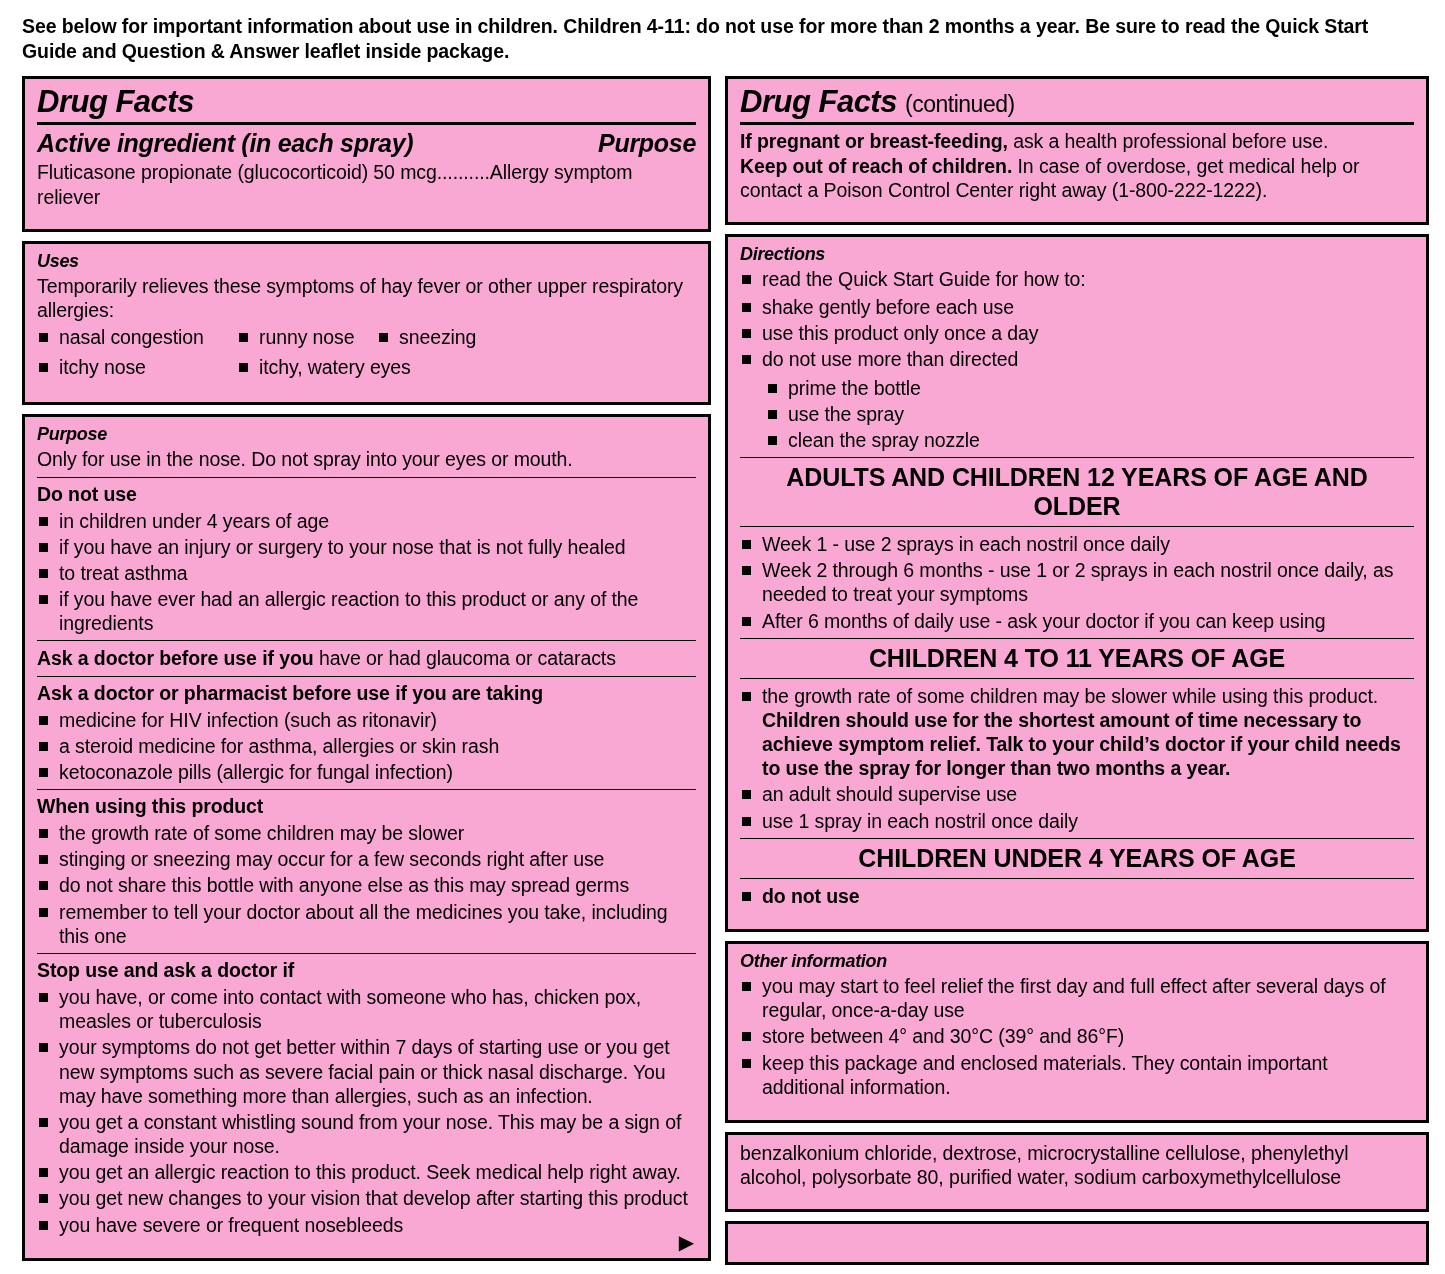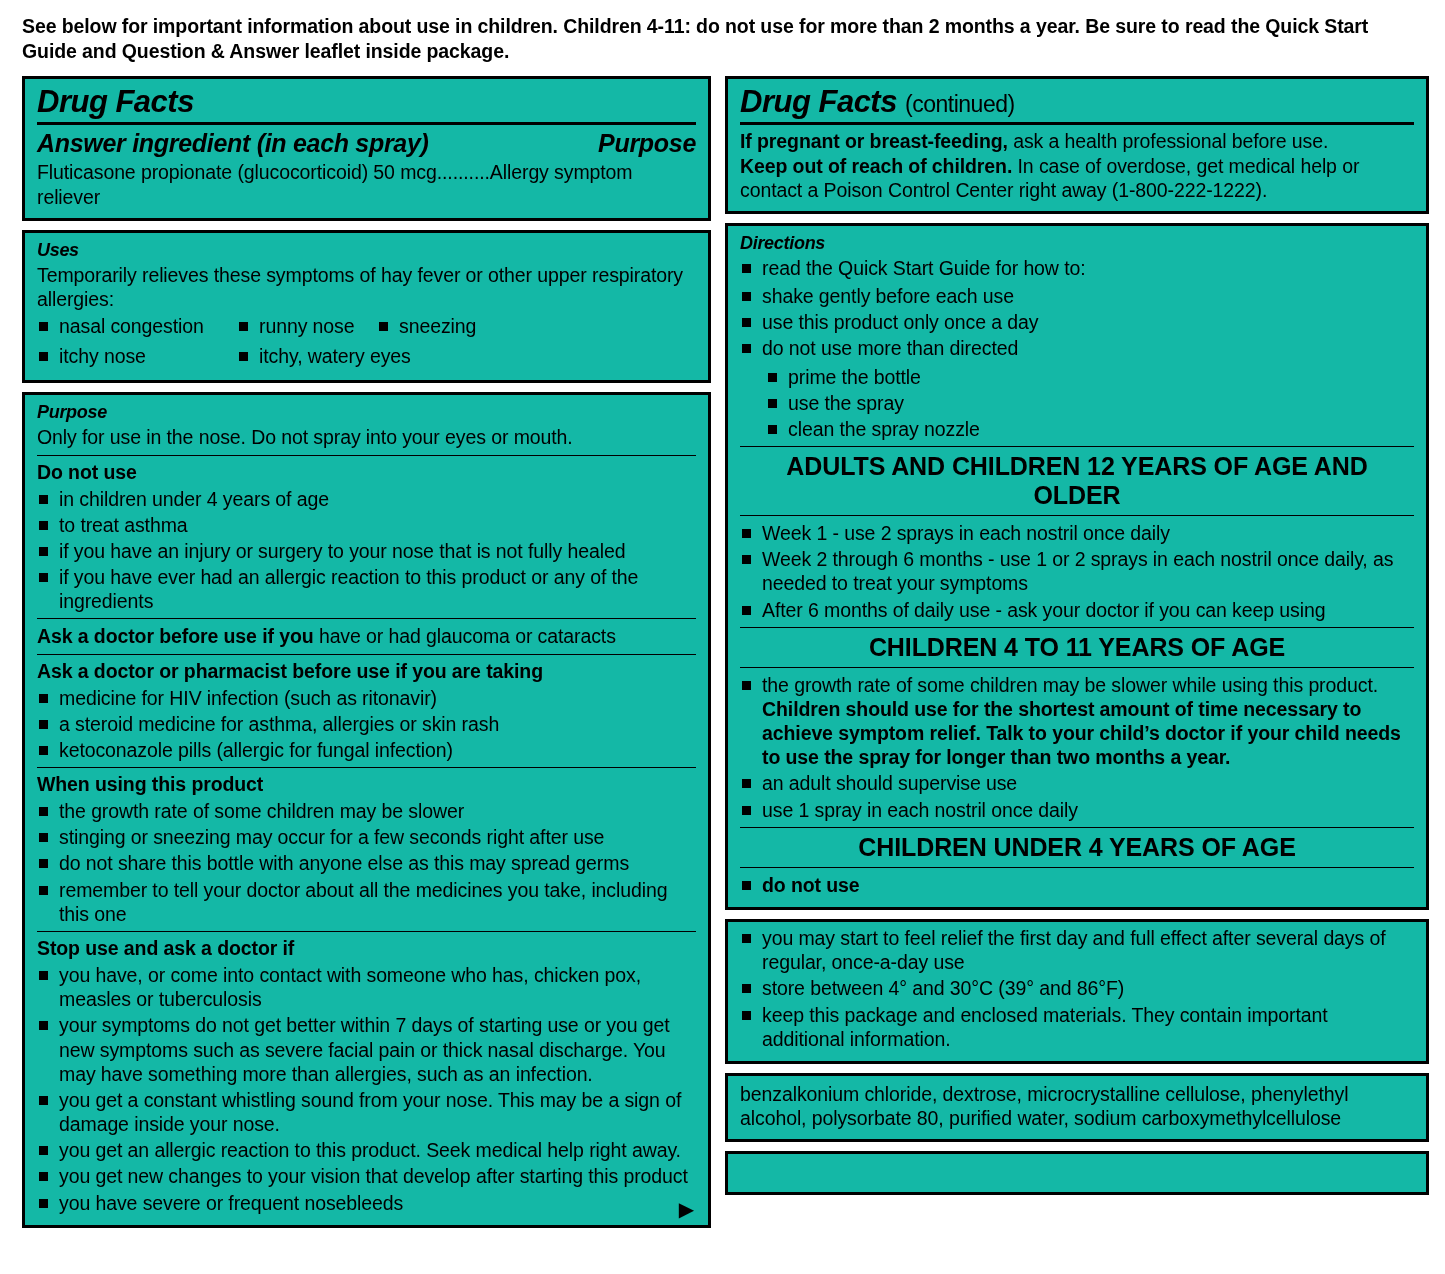--- a/index.html
+++ b/index.html
@@ -29,22 +29,22 @@
   .columns {
     display: flex;
     gap: 14px;
     align-items: flex-start;
   }
   .col-left { width: 690px; }
   .col-right { width: 705px; }
 
   .panel {
     border: 3px solid #000;
-    background: #14b8a6;
-    padding: 4px 12px 6px 12px;
+    background: #f9a8d4;
+    padding: 4px 12px 17px 12px;
     margin-bottom: 9px;
   }
 
   .dfacts {
     font-size: 31px;
     font-style: italic;
     font-weight: bold;
     letter-spacing: -0.5px;
     line-height: 1.08;
     margin: 2px 0 2px 0;
@@ -141,21 +141,21 @@
   <div class="top-note">See below for important information about use in children. Children 4-11: do not use for more than 2 months a year. Be sure to read the Quick Start Guide and Question &amp; Answer leaflet inside package.</div>
 
   <div class="columns">
 
     <div class="col-left">
 
       <div class="panel">
         <div class="dfacts">Drug Facts</div>
         <div class="rule-thick"></div>
         <div class="sec-head">
-          <span>Answer ingredient (in each spray)</span>
+          <span>Active ingredient (in each spray)</span>
           <span>Purpose</span>
         </div>
         <div class="body-txt">Fluticasone propionate (glucocorticoid) 50 mcg..........Allergy symptom reliever</div>
       </div>
 
       <div class="panel">
         <div class="sec-head-plain">Uses</div>
         <div class="body-txt">Temporarily relieves these symptoms of hay fever or other upper respiratory allergies:</div>
         <ul class="bl uses-row">
           <li style="width:200px">nasal congestion</li>
@@ -169,22 +169,22 @@
       </div>
 
       <div class="panel left-panel-wrap">
         <div class="sec-head-plain">Purpose</div>
         <div class="body-txt">Only for use in the nose. Do not spray into your eyes or mouth.</div>
         <div class="rule-thin"></div>
 
         <div class="sub-head">Do not use</div>
         <ul class="bl">
           <li>in children under 4 years of age</li>
+          <li>if you have an injury or surgery to your nose that is not fully healed</li>
           <li>to treat asthma</li>
-          <li>if you have an injury or surgery to your nose that is not fully healed</li>
           <li>if you have ever had an allergic reaction to this product or any of the ingredients</li>
         </ul>
         <div class="rule-thin"></div>
 
         <div class="body-txt"><span class="bold-lead">Ask a doctor before use if you</span><span> have or had glaucoma or cataracts</span></div>
         <div class="rule-thin"></div>
 
         <div class="sub-head">Ask a doctor or pharmacist before use if you are taking</div>
         <ul class="bl">
           <li>medicine for HIV infection (such as ritonavir)</li>
@@ -260,20 +260,21 @@
 
         <div class="rule-thin"></div>
         <div class="center-head">CHILDREN UNDER 4 YEARS OF AGE</div>
         <div class="rule-thin"></div>
         <ul class="bl">
           <li class="bold-block">do not use</li>
         </ul>
       </div>
 
       <div class="panel">
+        <div class="sec-head-plain">Other information</div>
         <ul class="bl">
           <li>you may start to feel relief the first day and full effect after several days of regular, once-a-day use</li>
           <li>store between 4° and 30°C (39° and 86°F)</li>
           <li>keep this package and enclosed materials. They contain important additional information.</li>
         </ul>
       </div>
 
       <div class="panel">
         <div class="body-txt">benzalkonium chloride, dextrose, microcrystalline cellulose, phenylethyl alcohol, polysorbate 80, purified water, sodium carboxymethylcellulose</div>
       </div>

